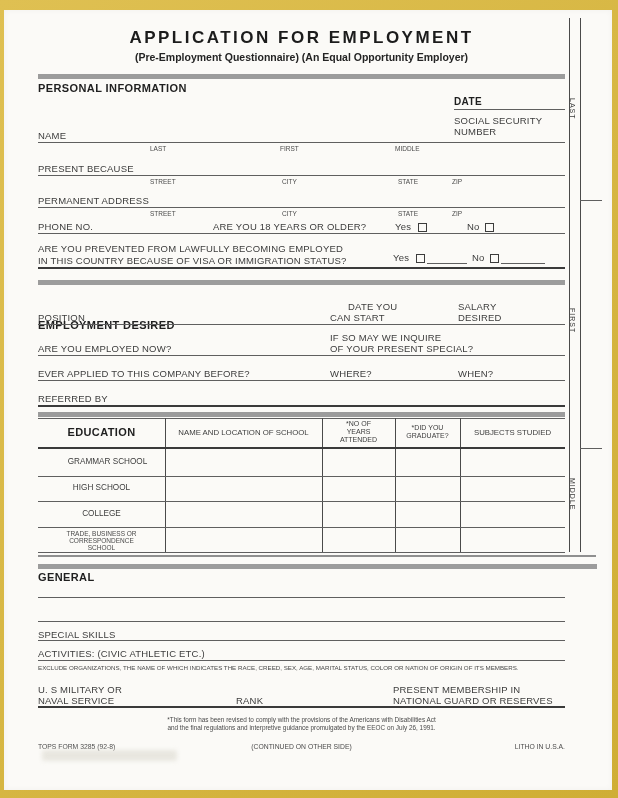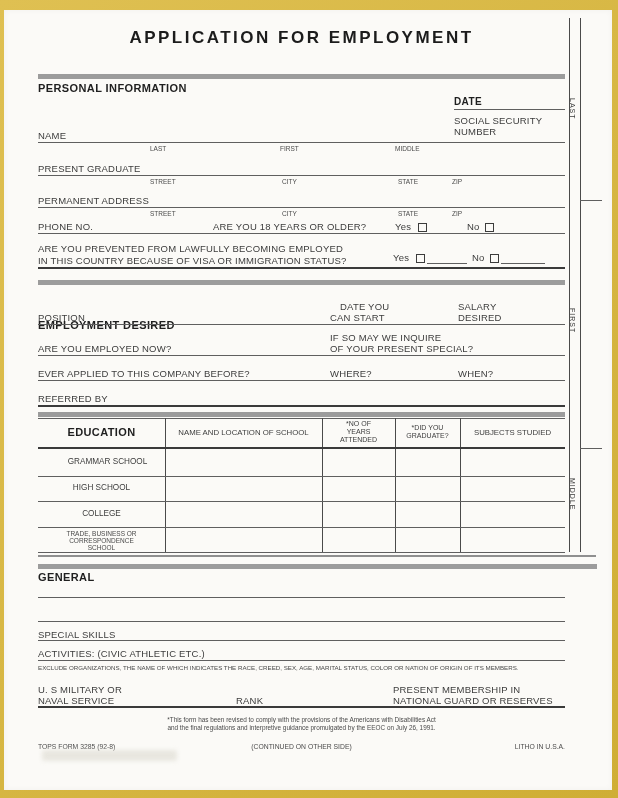--- a/index.html
+++ b/index.html
@@ -25,39 +25,40 @@
   .wmark{background:#e4e2da;filter:blur(2px);border-radius:3px;opacity:0.8;}
 </style>
 </head>
 <body>
 
 <div id="root">
   <div id="page"></div>
 
   <div class="abs center" style="left:38px;top:28px;width:527px;">
     <div class="title">APPLICATION FOR EMPLOYMENT</div>
+    <div class="subtitle" style="margin-top:3px;">(Pre-Employment Questionnaire) (An Equal Opportunity Employer)</div>
   </div>
 
   <div class="abs bar" style="left:38px;top:74px;width:527px;"></div>
 
   <div class="abs hdr" style="left:38px;top:82px;">PERSONAL INFORMATION</div>
 
   <div class="abs hdr" style="left:454px;top:96px;font-size:10px;">DATE</div>
   <div class="abs rule" style="left:454px;top:109px;width:111px;"></div>
 
   <div class="abs lbl" style="left:454px;top:115px;">SOCIAL SECURITY</div>
   <div class="abs lbl" style="left:454px;top:126px;">NUMBER</div>
 
   <div class="abs lbl" style="left:38px;top:130px;">NAME</div>
   <div class="abs rule" style="left:38px;top:142px;width:527px;"></div>
   <div class="abs tiny" style="left:150px;top:145px;">LAST</div>
   <div class="abs tiny" style="left:280px;top:145px;">FIRST</div>
   <div class="abs tiny" style="left:395px;top:145px;">MIDDLE</div>
 
-  <div class="abs lbl" style="left:38px;top:163px;">PRESENT GRADUATE</div>
+  <div class="abs lbl" style="left:38px;top:163px;">PRESENT BECAUSE</div>
   <div class="abs rule" style="left:38px;top:175px;width:527px;"></div>
   <div class="abs tiny" style="left:150px;top:178px;">STREET</div>
   <div class="abs tiny" style="left:282px;top:178px;">CITY</div>
   <div class="abs tiny" style="left:398px;top:178px;">STATE</div>
   <div class="abs tiny" style="left:452px;top:178px;">ZIP</div>
 
   <div class="abs lbl" style="left:38px;top:195px;">PERMANENT ADDRESS</div>
   <div class="abs rule" style="left:38px;top:207px;width:527px;"></div>
   <div class="abs tiny" style="left:150px;top:210px;">STREET</div>
   <div class="abs tiny" style="left:282px;top:210px;">CITY</div>
@@ -78,21 +79,21 @@
   <div class="abs cb" style="left:416px;top:254px;"></div>
   <div class="abs rule" style="left:427px;top:263px;width:40px;"></div>
   <div class="abs lbl" style="left:472px;top:252px;">No</div>
   <div class="abs cb" style="left:490px;top:254px;"></div>
   <div class="abs rule" style="left:501px;top:263px;width:44px;"></div>
   <div class="abs rule2" style="left:38px;top:267px;width:527px;"></div>
 
   <div class="abs bar" style="left:38px;top:280px;width:527px;"></div>
 
   <div class="abs hdr" style="left:38px;top:272px;margin-top:47px;">EMPLOYMENT DESIRED</div>
-  <div class="abs lbl" style="left:340px;top:301px;">DATE YOU</div>
+  <div class="abs lbl" style="left:348px;top:301px;">DATE YOU</div>
   <div class="abs lbl" style="left:330px;top:312px;">CAN START</div>
   <div class="abs lbl" style="left:458px;top:301px;">SALARY</div>
   <div class="abs lbl" style="left:458px;top:312px;">DESIRED</div>
   <div class="abs lbl" style="left:38px;top:312px;">POSITION</div>
   <div class="abs rule" style="left:38px;top:324px;width:527px;"></div>
 
   <div class="abs lbl" style="left:330px;top:332px;">IF SO MAY WE INQUIRE</div>
   <div class="abs lbl" style="left:38px;top:343px;">ARE YOU EMPLOYED NOW?</div>
   <div class="abs lbl" style="left:330px;top:343px;">OF YOUR PRESENT SPECIAL?</div>
   <div class="abs rule" style="left:38px;top:355px;width:527px;"></div>

